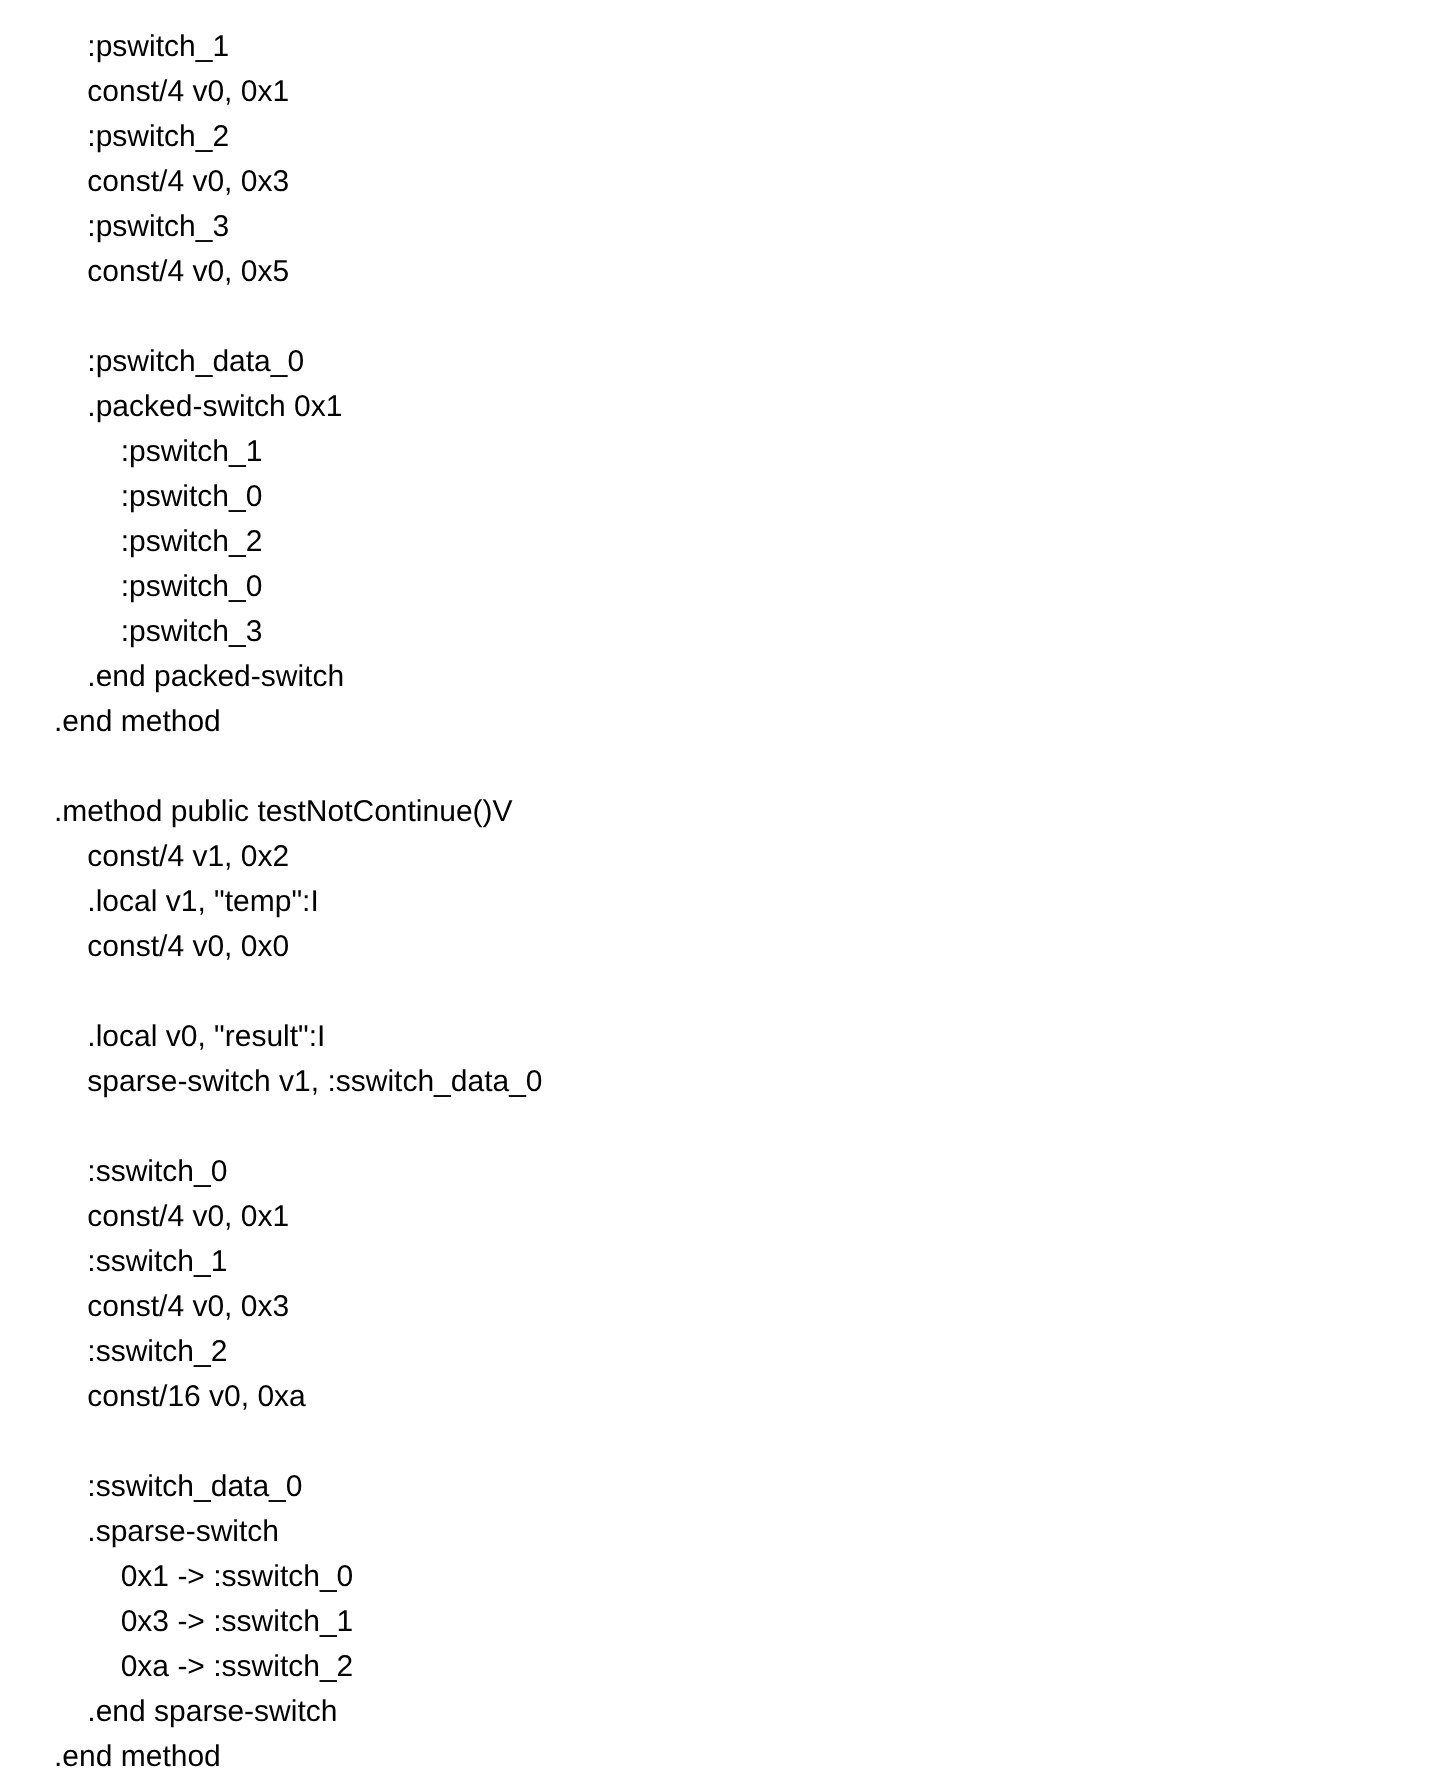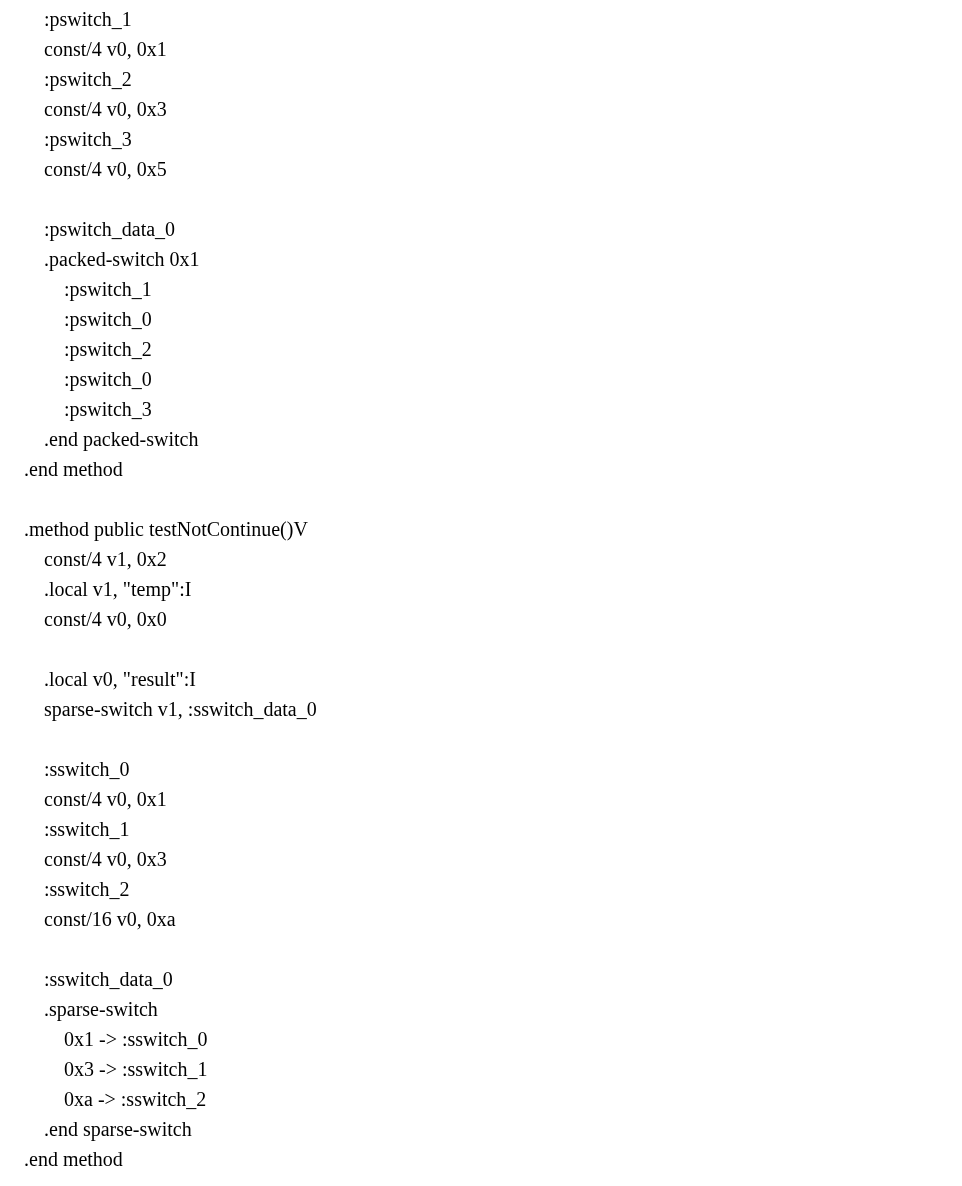--- a/index.html
+++ b/index.html
@@ -10,23 +10,23 @@
     font-family: "Courier New", Courier, monospace;
     font-size: 20px;
     line-height: 1.5;
   }
   .page {
     width: 962px;
     box-sizing: border-box;
     padding: 0 20px 20px 20px;
   }
   pre.code {
-    margin: 4px;
+    margin: 16px;
     white-space: pre;
-    font-family: Liberation Serif, serif;
+    font-family: Liberation Sans, sans-serif;
   }
   .line { display: block; }
 </style>
 </head>
 <body>
 
 <div class="page">
   <pre class="code" id="code-block"><span class="line">    :pswitch_1</span><span class="line">    const/4 v0, 0x1</span><span class="line">    :pswitch_2</span><span class="line">    const/4 v0, 0x3</span><span class="line">    :pswitch_3</span><span class="line">    const/4 v0, 0x5</span><span class="line">&nbsp;</span><span class="line">    :pswitch_data_0</span><span class="line">    .packed-switch 0x1</span><span class="line">        :pswitch_1</span><span class="line">        :pswitch_0</span><span class="line">        :pswitch_2</span><span class="line">        :pswitch_0</span><span class="line">        :pswitch_3</span><span class="line">    .end packed-switch</span><span class="line">.end method</span><span class="line">&nbsp;</span><span class="line">.method public testNotContinue()V</span><span class="line">    const/4 v1, 0x2</span><span class="line">    .local v1, "temp":I</span><span class="line">    const/4 v0, 0x0</span><span class="line">&nbsp;</span><span class="line">    .local v0, "result":I</span><span class="line">    sparse-switch v1, :sswitch_data_0</span><span class="line">&nbsp;</span><span class="line">    :sswitch_0</span><span class="line">    const/4 v0, 0x1</span><span class="line">    :sswitch_1</span><span class="line">    const/4 v0, 0x3</span><span class="line">    :sswitch_2</span><span class="line">    const/16 v0, 0xa</span><span class="line">&nbsp;</span><span class="line">    :sswitch_data_0</span><span class="line">    .sparse-switch</span><span class="line">        0x1 -&gt; :sswitch_0</span><span class="line">        0x3 -&gt; :sswitch_1</span><span class="line">        0xa -&gt; :sswitch_2</span><span class="line">    .end sparse-switch</span><span class="line">.end method</span></pre>
 </div>
 

